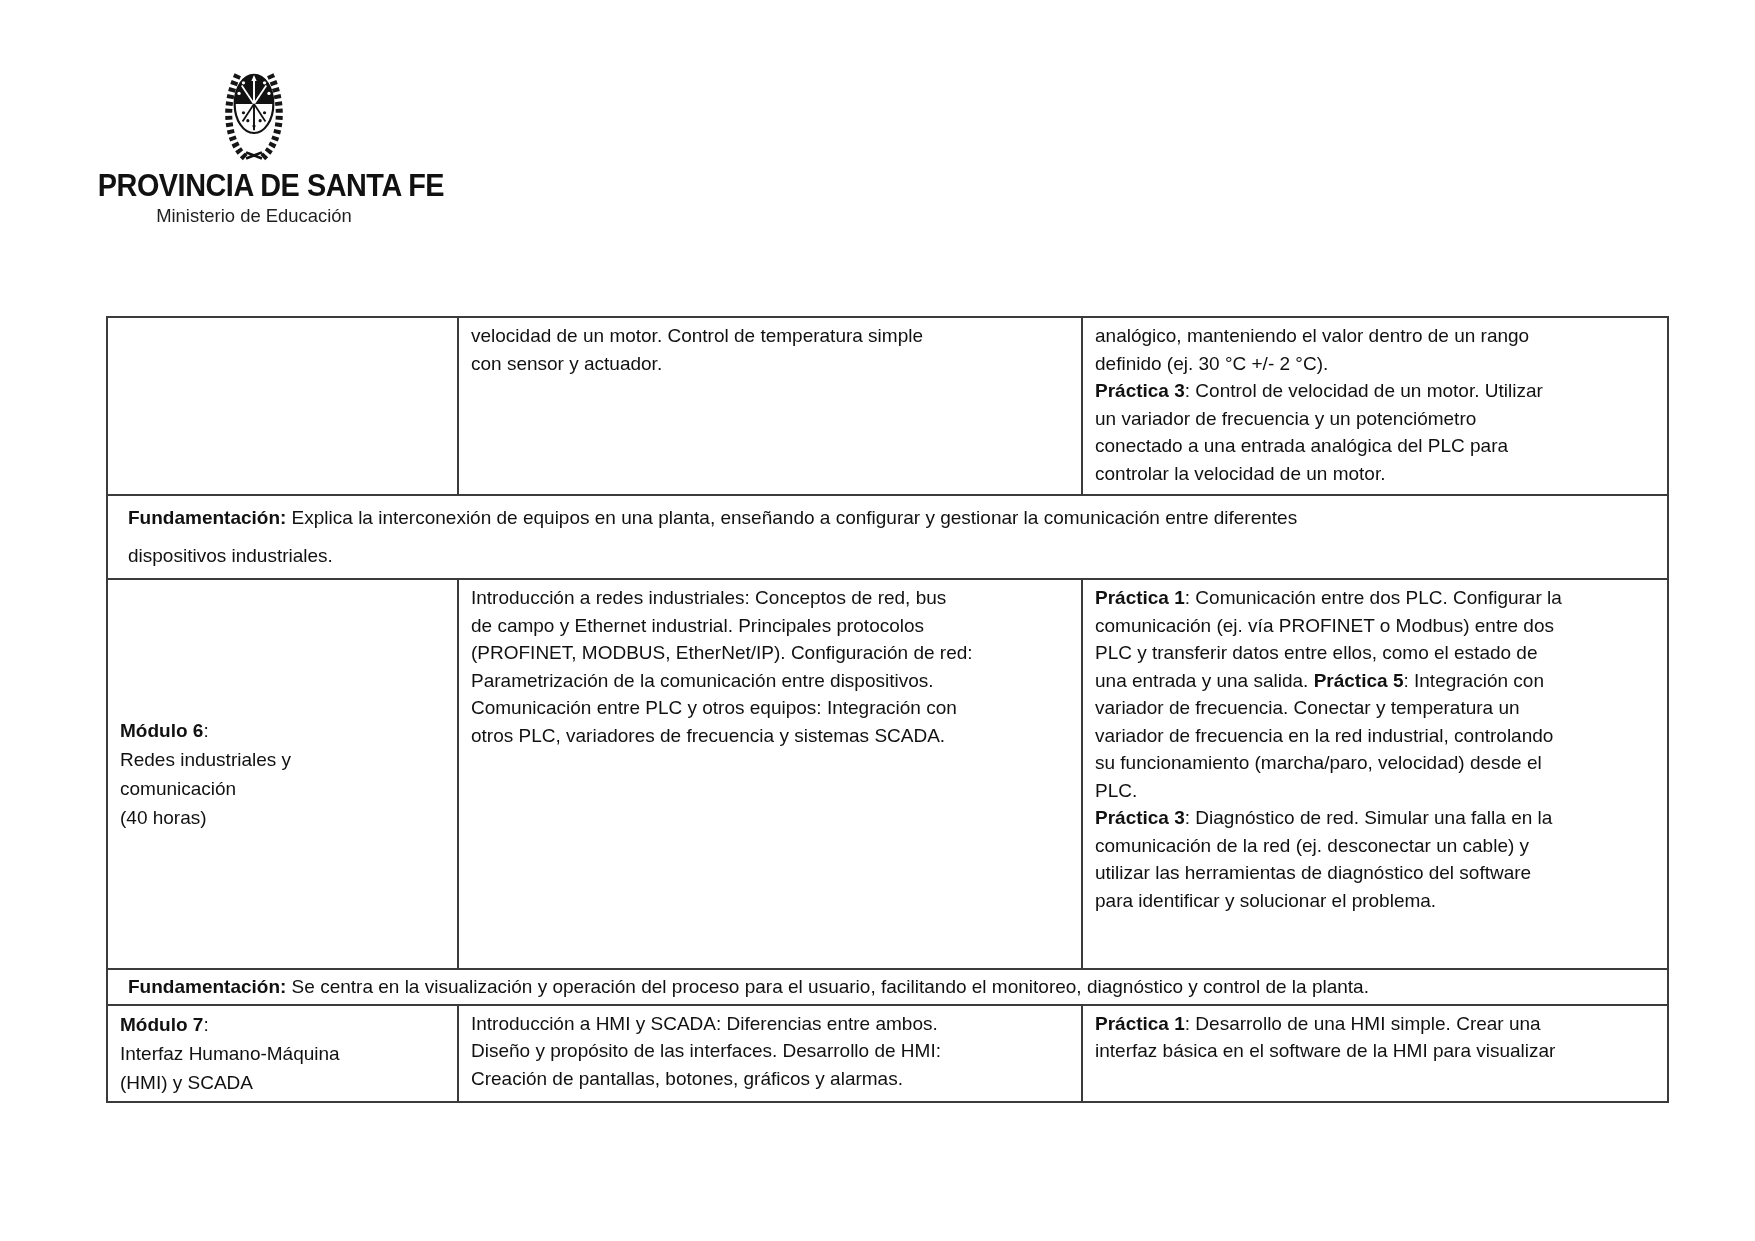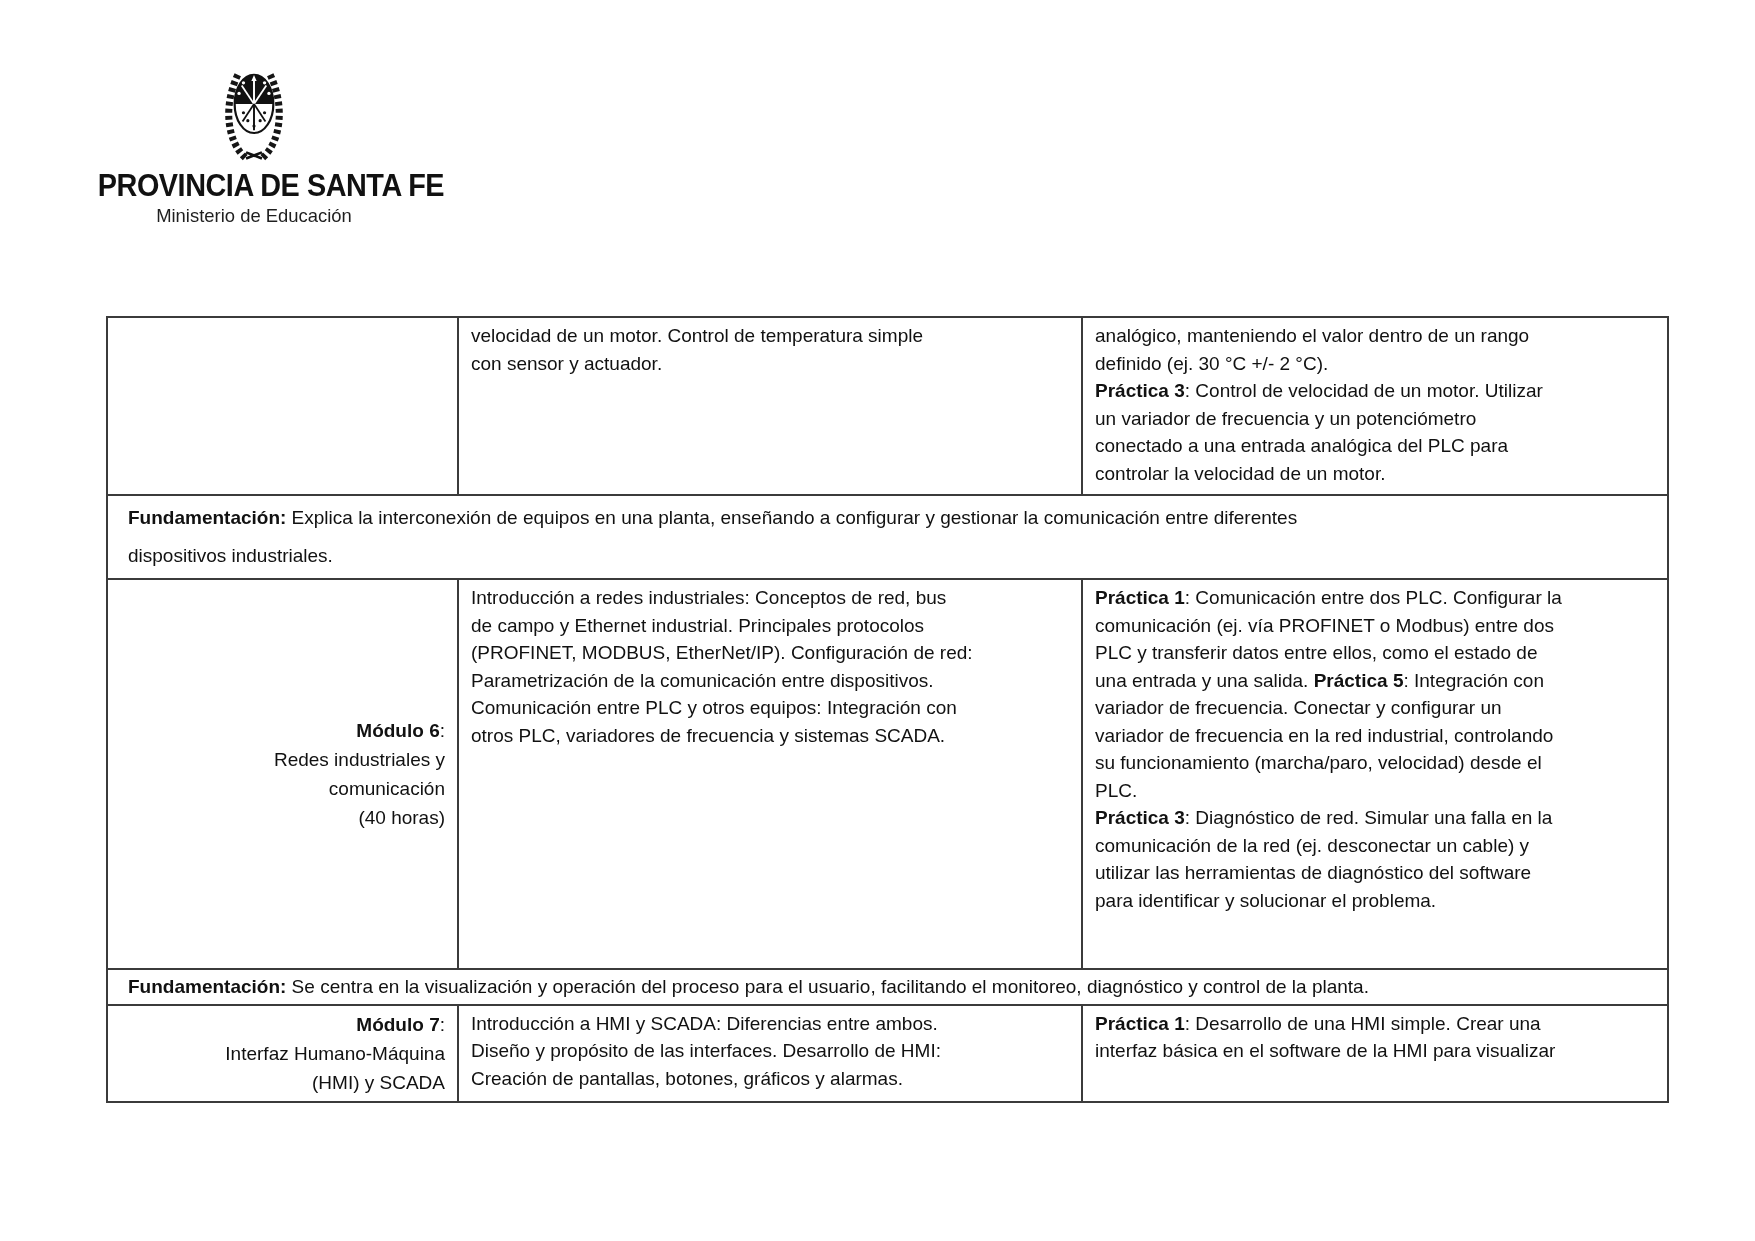--- a/index.html
+++ b/index.html
@@ -21,21 +21,21 @@
   
   .doc-table{
     position:absolute;left:106px;top:276px;width:1561px;
     border-collapse:collapse;table-layout:fixed;
     font-size:19px;line-height:27.5px;color:#111;margin-top:40px;
   }
   .doc-table td{
     border:2px solid #3b3b3b;vertical-align:top;padding:4px 12px;
     overflow:hidden;
   }
-  td.module-cell{text-align:right;vertical-align:middle;line-height:29px;}
+  td.module-cell{text-align:left;vertical-align:middle;line-height:29px;}
   tr.note-row td{padding:3px 20px;}
   .lh-tall{line-height:38px;}
   .cell-text{white-space:pre-wrap;}
   .doc-table b{font-weight:700;}
 </style>
 </head>
 <body>
 
 <div class="header">
   <svg class="crest" width="88" height="106" viewBox="0 0 100 120" aria-hidden="true">
@@ -114,21 +114,21 @@
 (PROFINET, MODBUS, EtherNet/IP). Configuración de red:
 Parametrización de la comunicación entre dispositivos.
 Comunicación entre PLC y otros equipos: Integración con
 otros PLC, variadores de frecuencia y sistemas SCADA.</span></div>
       </td>
       <td>
         <div class="cell-text"><b>Práctica 1</b><span>: Comunicación entre dos PLC. Configurar la
 comunicación (ej. vía PROFINET o Modbus) entre dos
 PLC y transferir datos entre ellos, como el estado de
 una entrada y una salida. </span><b>Práctica 5</b><span>: Integración con
-variador de frecuencia. Conectar y configurar un
+variador de frecuencia. Conectar y temperatura un
 variador de frecuencia en la red industrial, controlando
 su funcionamiento (marcha/paro, velocidad) desde el
 PLC.
 </span><b>Práctica 3</b><span>: Diagnóstico de red. Simular una falla en la
 comunicación de la red (ej. desconectar un cable) y
 utilizar las herramientas de diagnóstico del software
 para identificar y solucionar el problema.</span></div>
       </td>
     </tr>
 

